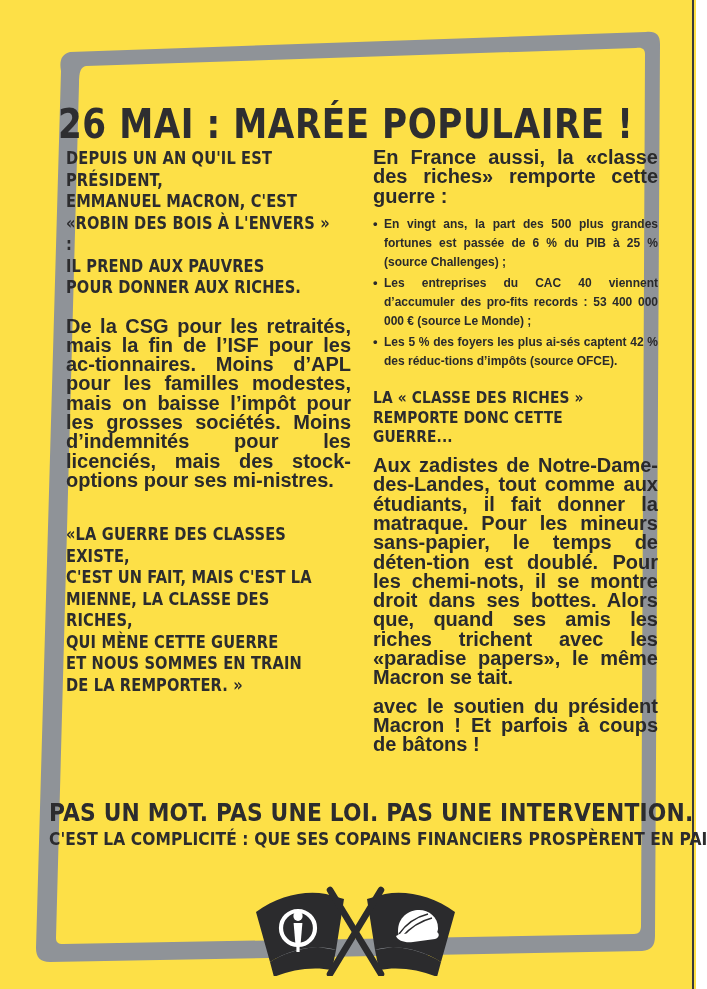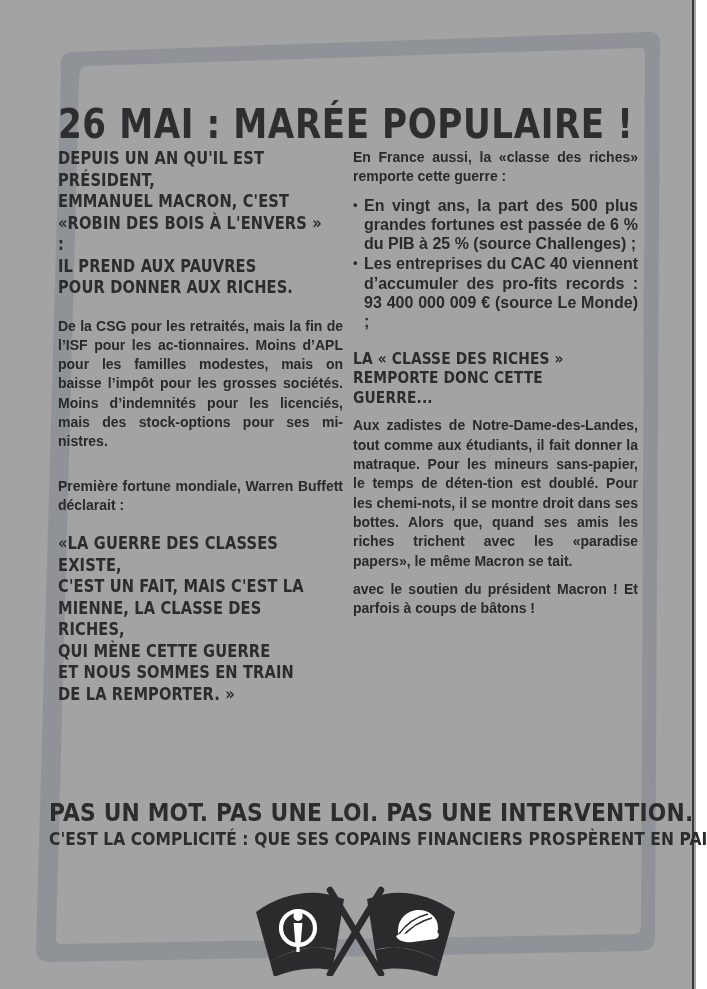--- a/index.html
+++ b/index.html
@@ -12,21 +12,21 @@
     height: 989px;
     position: relative;
     font-family: "Liberation Sans", sans-serif;
     overflow: hidden;
   }
 
   
   #page {
     position: absolute;
     inset: 0;
-    background: #a3a3a3;
+    background: #fde047;
     text-decoration: underline;
   }
 
   
   #scan-edge-right {
     position: absolute;
     top: 0;
     right: 13px;
     width: 2px;
     height: 989px;
@@ -71,25 +71,25 @@
     line-height: 46px;
     letter-spacing: 0.6px;
     color: #2e2e30;
     transform: scaleX(0.95);
     transform-origin: left center;
     white-space: nowrap;
   }
 
   .columns {
     position: absolute;
-    left: 58px;
+    left: 66px;
     top: 148px;
     width: 592px;
     display: flex;
-    gap: 10px;
+    gap: 22px;
   }
   .col {
     width: 285px;
   }
 
   
   .display {
     font-family: "Liberation Sans Narrow", "DejaVu Sans Condensed", "Liberation Sans", sans-serif;
     font-weight: 700;
     font-size: 16.5px;
@@ -103,39 +103,39 @@
   }
   .display.big {
     font-size: 17.5px;
     line-height: 21.5px;
   }
 
   
   .body {
     font-family: "Liberation Sans", sans-serif;
     font-weight: 700;
-    font-size: 14px;
+    font-size: 20px;
     line-height: 19.3px;
     color: #2a2a2c;
     text-align: justify;
     text-justify: inter-word;
     margin: 0 0 9px 0;
     hyphens: manual;
     -webkit-hyphens: manual;
   }
 
   ul.bullets {
     margin: 0;
     padding: 0;
     list-style: none;
   }
   ul.bullets li {
     font-family: "Liberation Sans", sans-serif;
     font-weight: 700;
-    font-size: 16px;
+    font-size: 12px;
     line-height: 19.3px;
     color: #2a2a2c;
     text-align: justify;
     padding-left: 11px;
     position: relative;
     margin-bottom: 1px;
   }
   ul.bullets li::before {
     content: "\2022";
     position: absolute;
@@ -235,40 +235,40 @@
 IL PREND AUX PAUVRES
 POUR DONNER AUX RICHES.</div>
 
         <div class="spacer-sm"></div>
 
         <p class="body">De la CSG pour les retraités, mais la fin de l’ISF pour les ac-tionnaires. Moins d’APL pour les familles modestes, mais on baisse l’impôt pour les grosses sociétés. Moins d’indemnités pour les licenciés, mais des stock-options pour ses mi-nistres.</p>
 
 
         <div class="spacer-md"></div>
 
-        <p class="body">Première fortune mondiale, Warren Buffett déclarait :</p>
 
         <div class="spacer-sm"></div>
 
         <div class="display big">«LA GUERRE DES CLASSES EXISTE,
 C'EST UN FAIT, MAIS C'EST LA
 MIENNE, LA CLASSE DES RICHES,
 QUI MÈNE CETTE GUERRE
 ET NOUS SOMMES EN TRAIN
 DE LA REMPORTER. »</div>
 
       </div>
 
       <div class="col">
 
         <p class="body">En France aussi, la «classe des riches» remporte cette guerre :</p>
 
         <ul class="bullets">
           <li>En vingt ans, la part des 500 plus grandes fortunes est passée de 6 % du PIB à 25 % (source Challenges) ;</li>
-          <li>Les entreprises du CAC 40 viennent d’accumuler des pro-fits records : 93 400 000 009 € (source Le Monde) ;</li>
+          <li>Les entreprises du CAC 40 viennent d’accumuler des pro-fits records : 53 400 000 000 € (source Le Monde) ;</li>
+          <li>Les 5 % des foyers les plus ai-sés captent 42 % des réduc-tions d’impôts (source OFCE).</li>
         </ul>
 
         <div class="spacer-md"></div>
 
         <div class="display">LA « CLASSE DES RICHES »
 REMPORTE DONC CETTE GUERRE...</div>
 
         <p class="body">Aux zadistes de Notre-Dame-des-Landes, tout comme aux étudiants, il fait donner la matraque. Pour les mineurs sans-papier, le temps de déten-tion est doublé. Pour les chemi-nots, il se montre droit dans ses bottes. Alors que, quand ses amis les riches trichent avec les «paradise papers», le même Macron se tait.</p>
 
         <p class="body">avec le soutien du président Macron ! Et parfois à coups de bâtons !</p>

